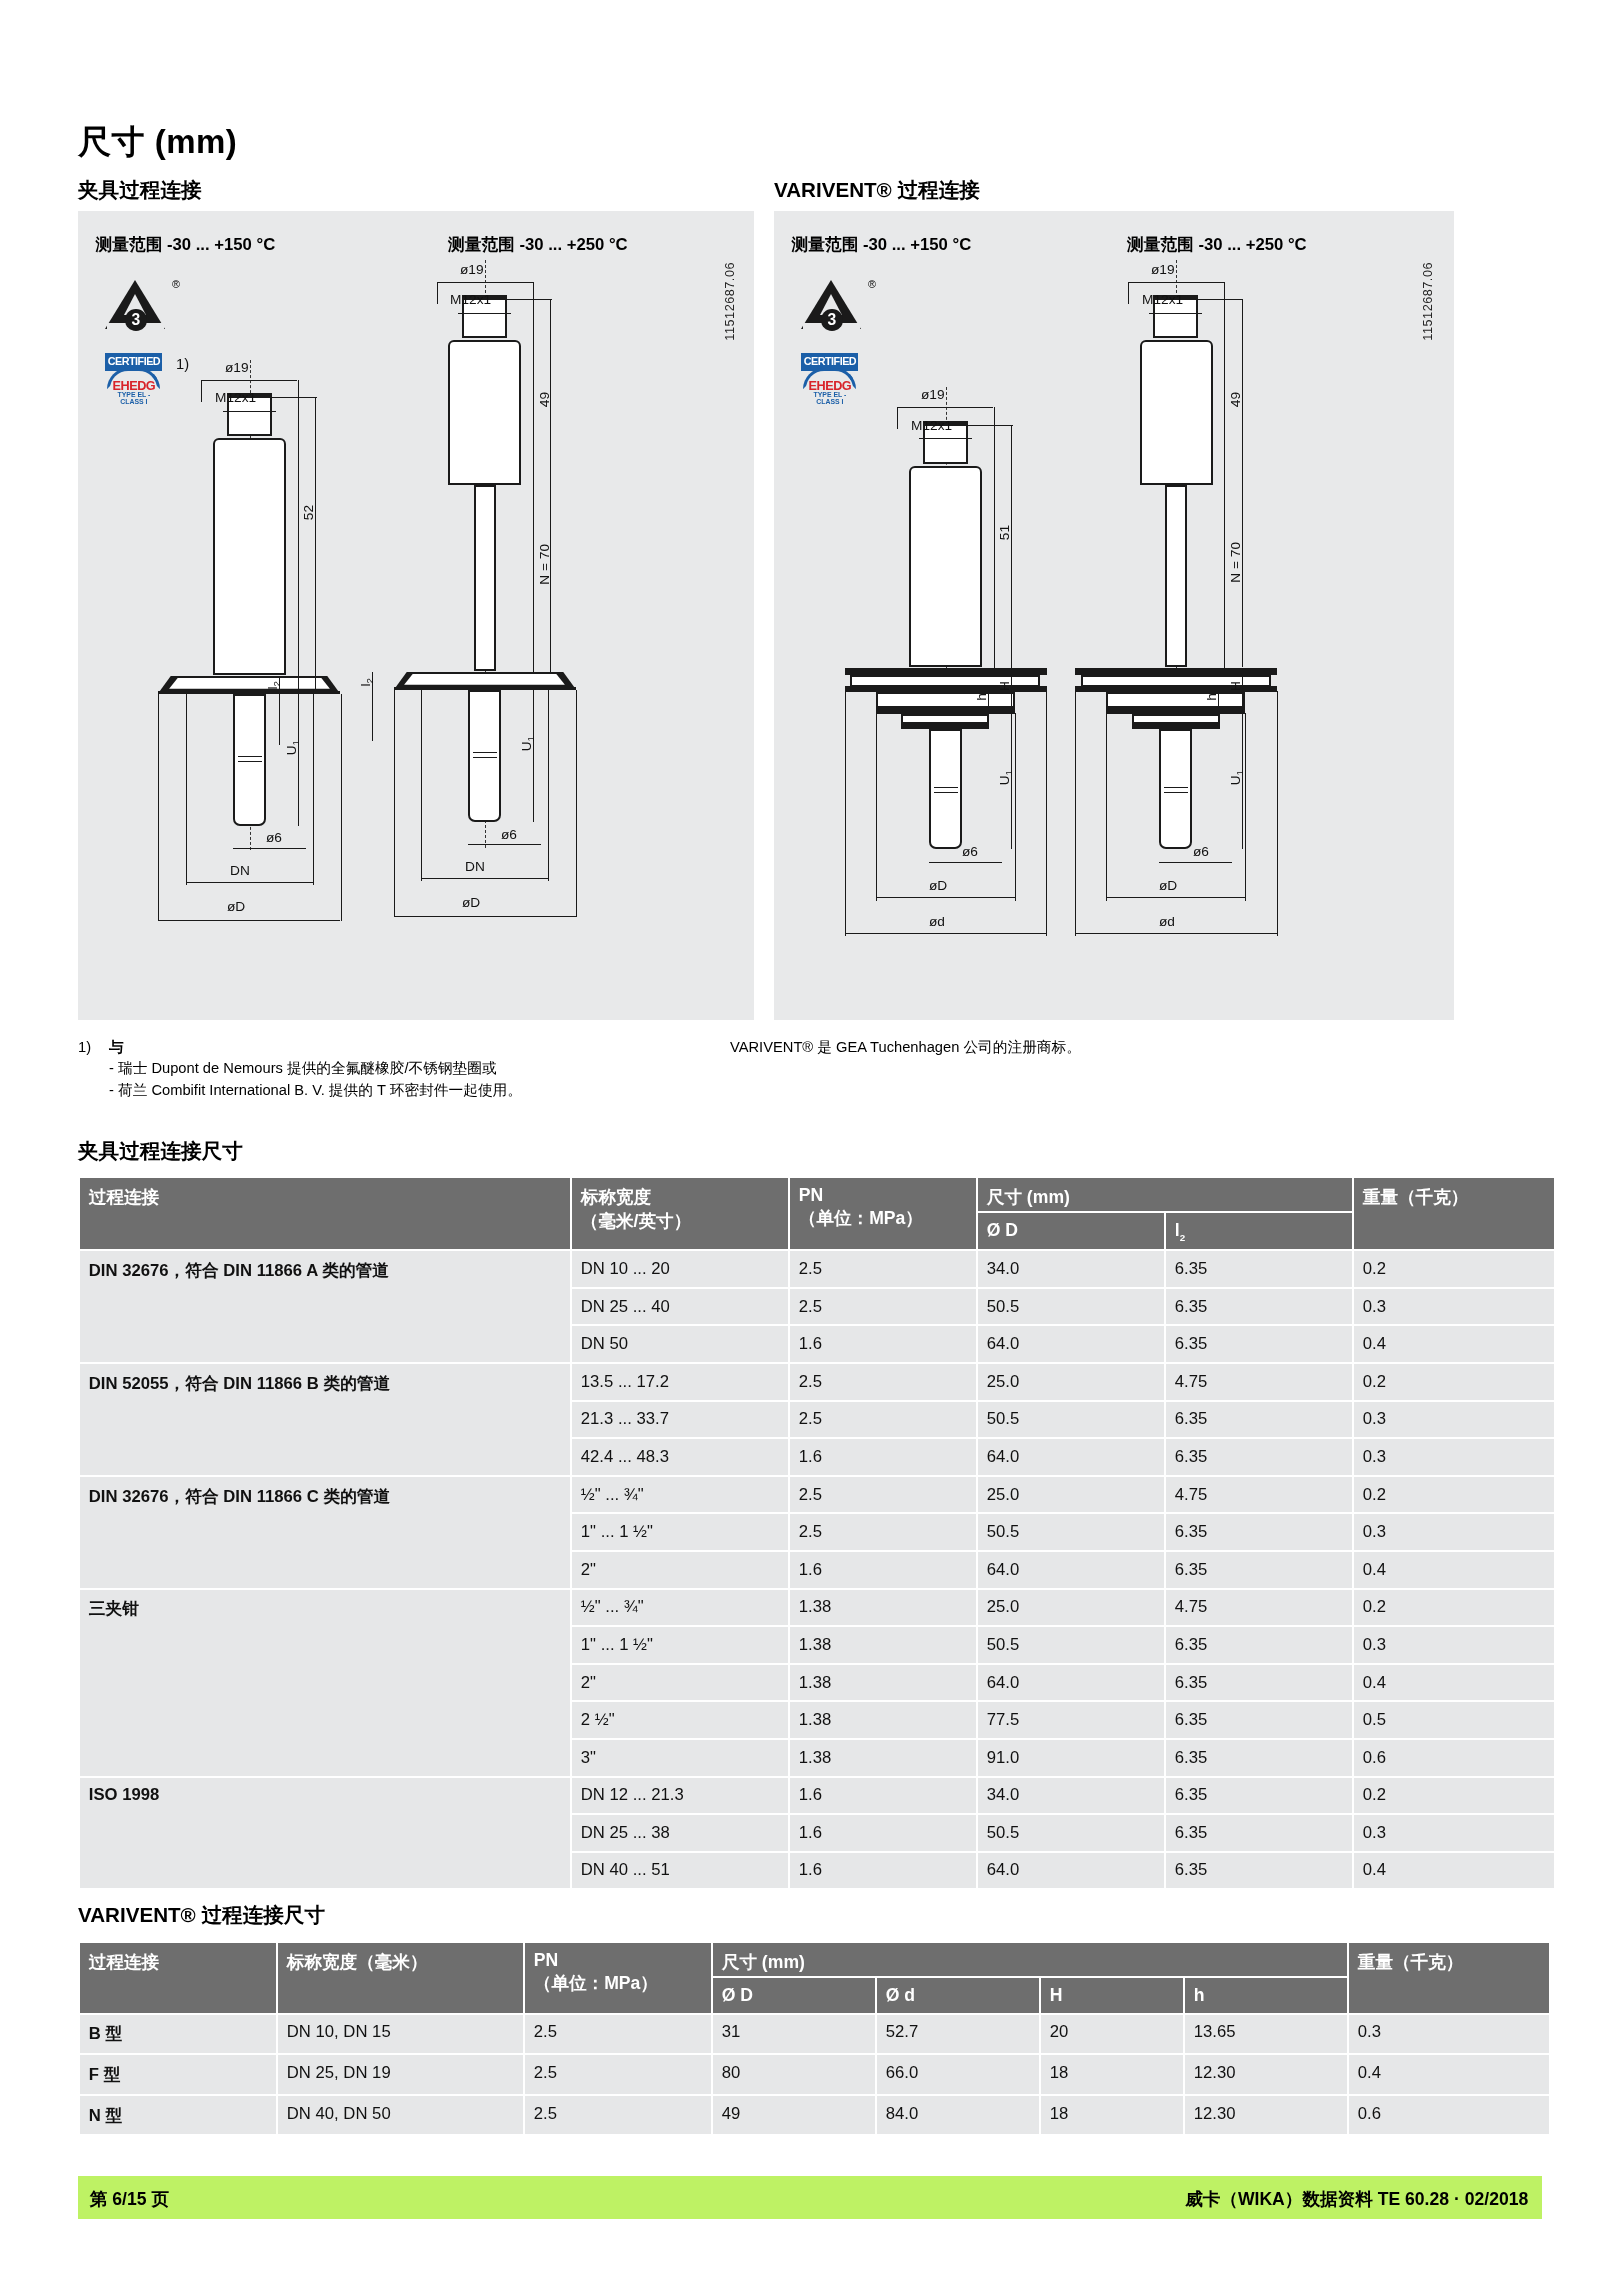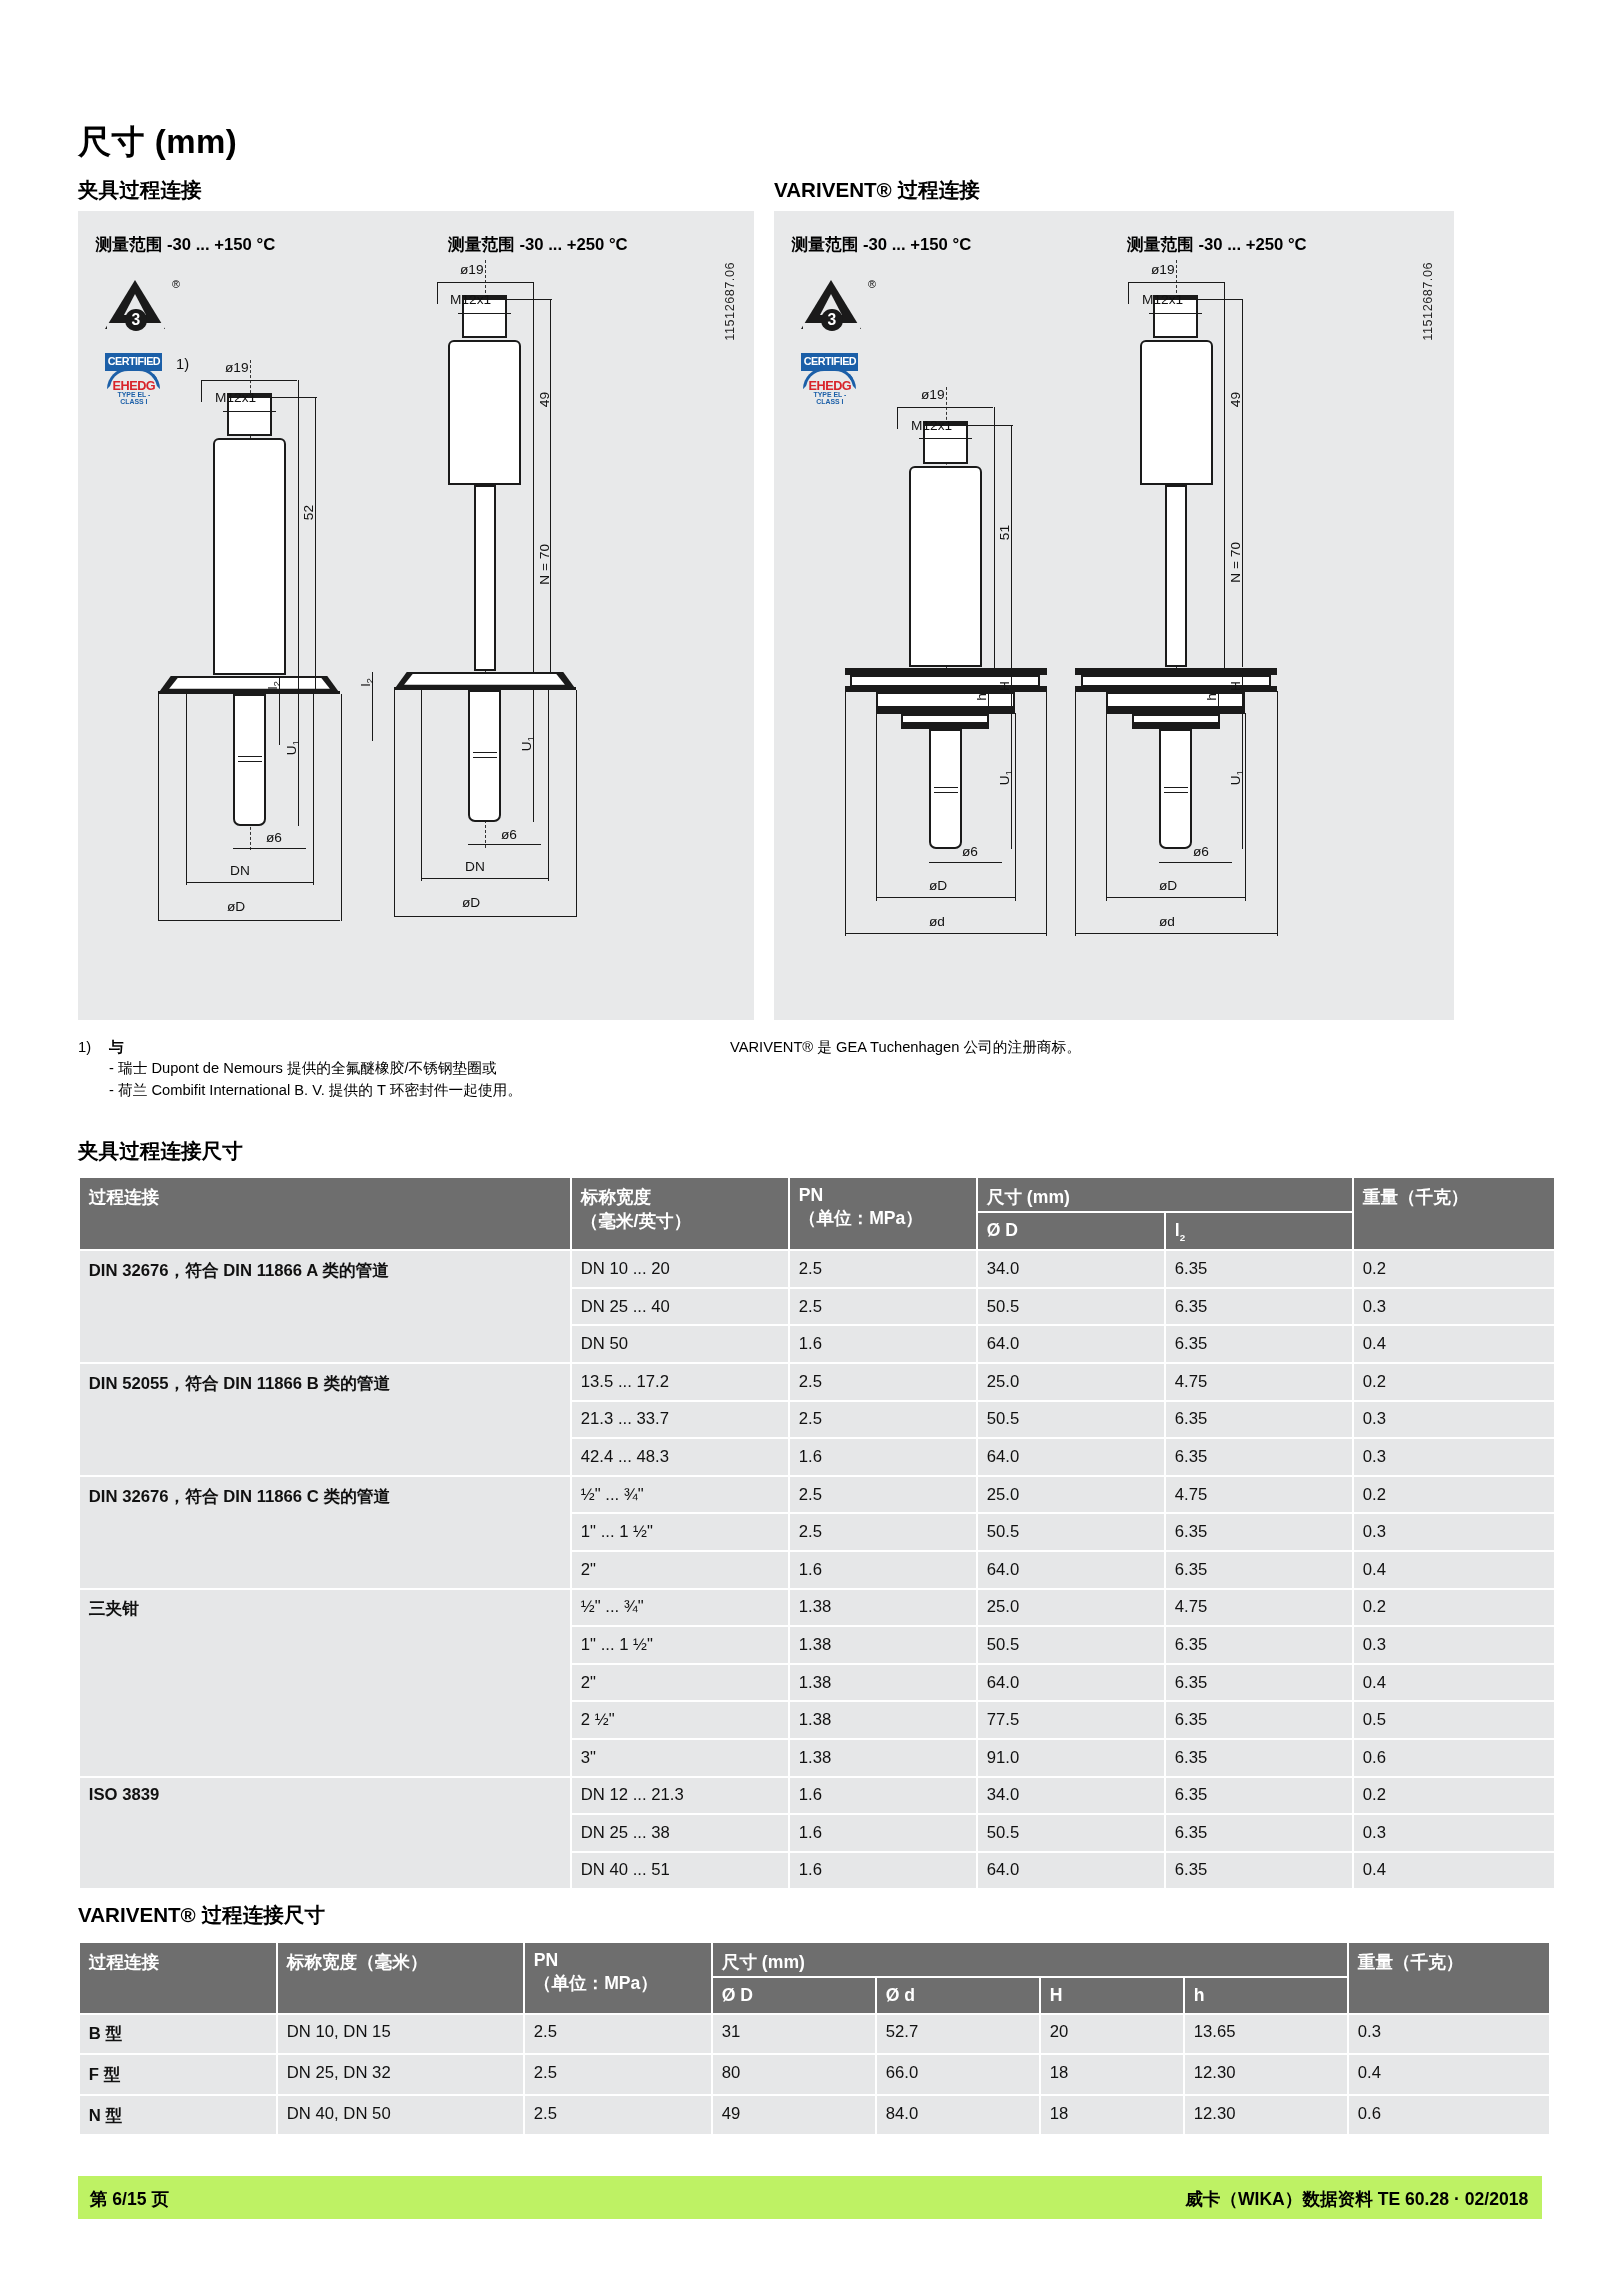--- a/index.html
+++ b/index.html
@@ -459,21 +459,21 @@
         </tr>
         <tr>
           <td>3"</td>
           <td>1.38</td>
           <td>91.0</td>
           <td>6.35</td>
           <td>0.6</td>
         </tr>
 
         <tr>
-          <td class="pc" rowspan="3">ISO 3839</td>
+          <td class="pc" rowspan="3">ISO 1998</td>
           <td>DN 12 ... 21.3</td>
           <td>1.6</td>
           <td>34.0</td>
           <td>6.35</td>
           <td>0.2</td>
         </tr>
         <tr>
           <td>DN 25 ... 38</td>
           <td>1.6</td>
           <td>50.5</td>
@@ -529,21 +529,21 @@
           <td>DN 10, DN 15</td>
           <td>2.5</td>
           <td>31</td>
           <td>52.7</td>
           <td>20</td>
           <td>13.65</td>
           <td>0.3</td>
         </tr>
         <tr>
           <td class="pc">F 型</td>
-          <td>DN 25, DN 32</td>
+          <td>DN 25, DN 19</td>
           <td>2.5</td>
           <td>80</td>
           <td>66.0</td>
           <td>18</td>
           <td>12.30</td>
           <td>0.4</td>
         </tr>
         <tr>
           <td class="pc">N 型</td>
           <td>DN 40, DN 50</td>

